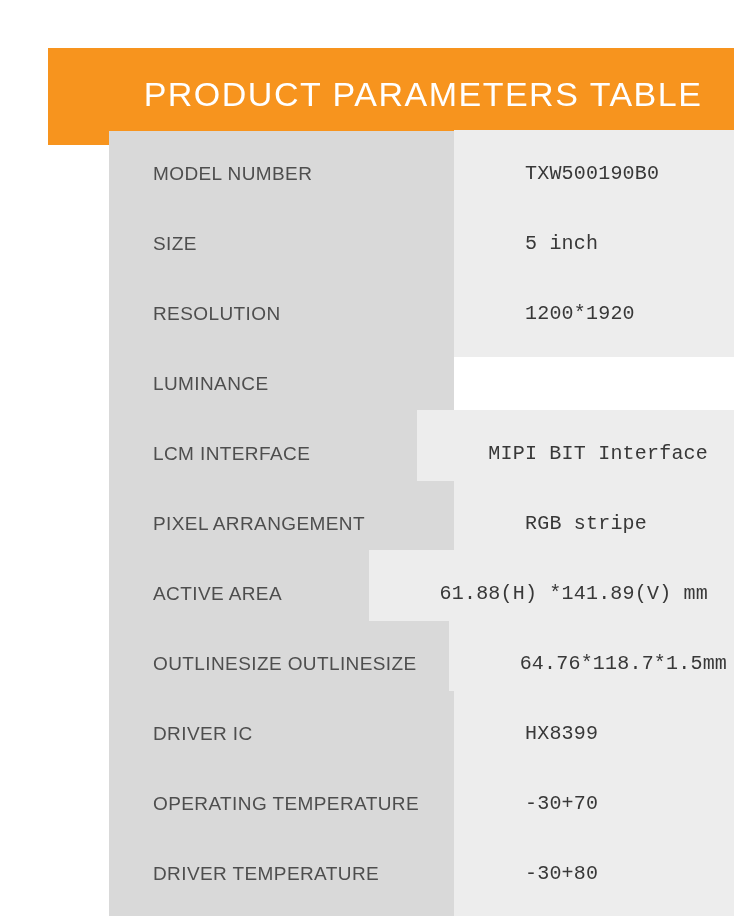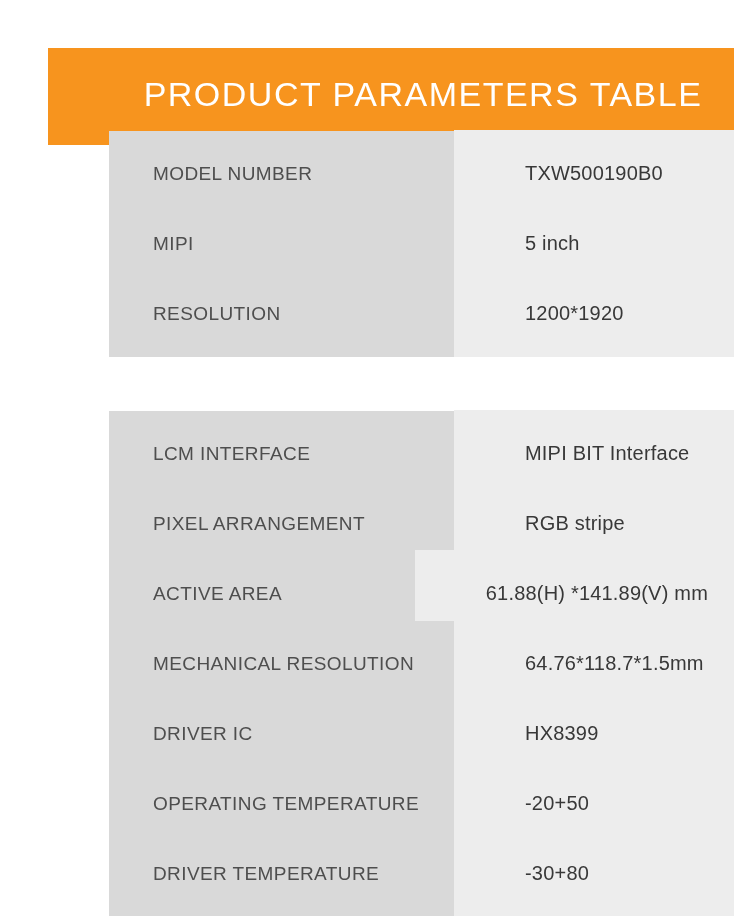--- a/index.html
+++ b/index.html
@@ -59,20 +59,21 @@
     color: var(--label-text);
     letter-spacing: 0.4px;
     white-space: nowrap;
   }
   .param-value-cell {
     flex: 1;
     background: var(--value-bg);
     display: flex;
     align-items: center;
     padding-left: 55px;
+    font-family: Liberation Mono, monospace;
   }
   .param-value {
     font-size: 20px;
     color: var(--value-text);
     letter-spacing: 0.2px;
     white-space: nowrap;
   }
 </style>
 </head>
 <body>
@@ -87,35 +88,38 @@
   <div class="param-row">
         <div class="param-label-cell">
           <span class="param-label">MODEL NUMBER</span>
         </div>
         <div class="param-value-cell">
           <span class="param-value">TXW500190B0</span>
         </div>
       </div>
       <div class="param-row">
         <div class="param-label-cell">
-          <span class="param-label">MIPI</span>
+          <span class="param-label">SIZE</span>
         </div>
         <div class="param-value-cell">
           <span class="param-value">5 inch</span>
         </div>
       </div>
       <div class="param-row">
         <div class="param-label-cell">
           <span class="param-label">RESOLUTION</span>
         </div>
         <div class="param-value-cell">
           <span class="param-value">1200*1920</span>
         </div>
       </div>
       <div class="param-row">
+        <div class="param-label-cell">
+          <span class="param-label">LUMINANCE</span>
+        </div>
       </div>
       <div class="param-row">
         <div class="param-label-cell">
           <span class="param-label">LCM INTERFACE</span>
         </div>
         <div class="param-value-cell">
           <span class="param-value">MIPI BIT Interface</span>
         </div>
       </div>
       <div class="param-row">
@@ -129,40 +133,40 @@
       <div class="param-row">
         <div class="param-label-cell">
           <span class="param-label">ACTIVE AREA</span>
         </div>
         <div class="param-value-cell">
           <span class="param-value">61.88(H) *141.89(V) mm</span>
         </div>
       </div>
       <div class="param-row">
         <div class="param-label-cell">
-          <span class="param-label">MECHANICAL RESOLUTION</span>
+          <span class="param-label">OUTLINESIZE OUTLINESIZE</span>
         </div>
         <div class="param-value-cell">
           <span class="param-value">64.76*118.7*1.5mm</span>
         </div>
       </div>
       <div class="param-row">
         <div class="param-label-cell">
           <span class="param-label">DRIVER IC</span>
         </div>
         <div class="param-value-cell">
           <span class="param-value">HX8399</span>
         </div>
       </div>
       <div class="param-row">
         <div class="param-label-cell">
           <span class="param-label">OPERATING TEMPERATURE</span>
         </div>
         <div class="param-value-cell">
-          <span class="param-value">-20+50</span>
+          <span class="param-value">-30+70</span>
         </div>
       </div>
       <div class="param-row">
         <div class="param-label-cell">
           <span class="param-label">DRIVER TEMPERATURE</span>
         </div>
         <div class="param-value-cell">
           <span class="param-value">-30+80</span>
         </div>
       </div>

